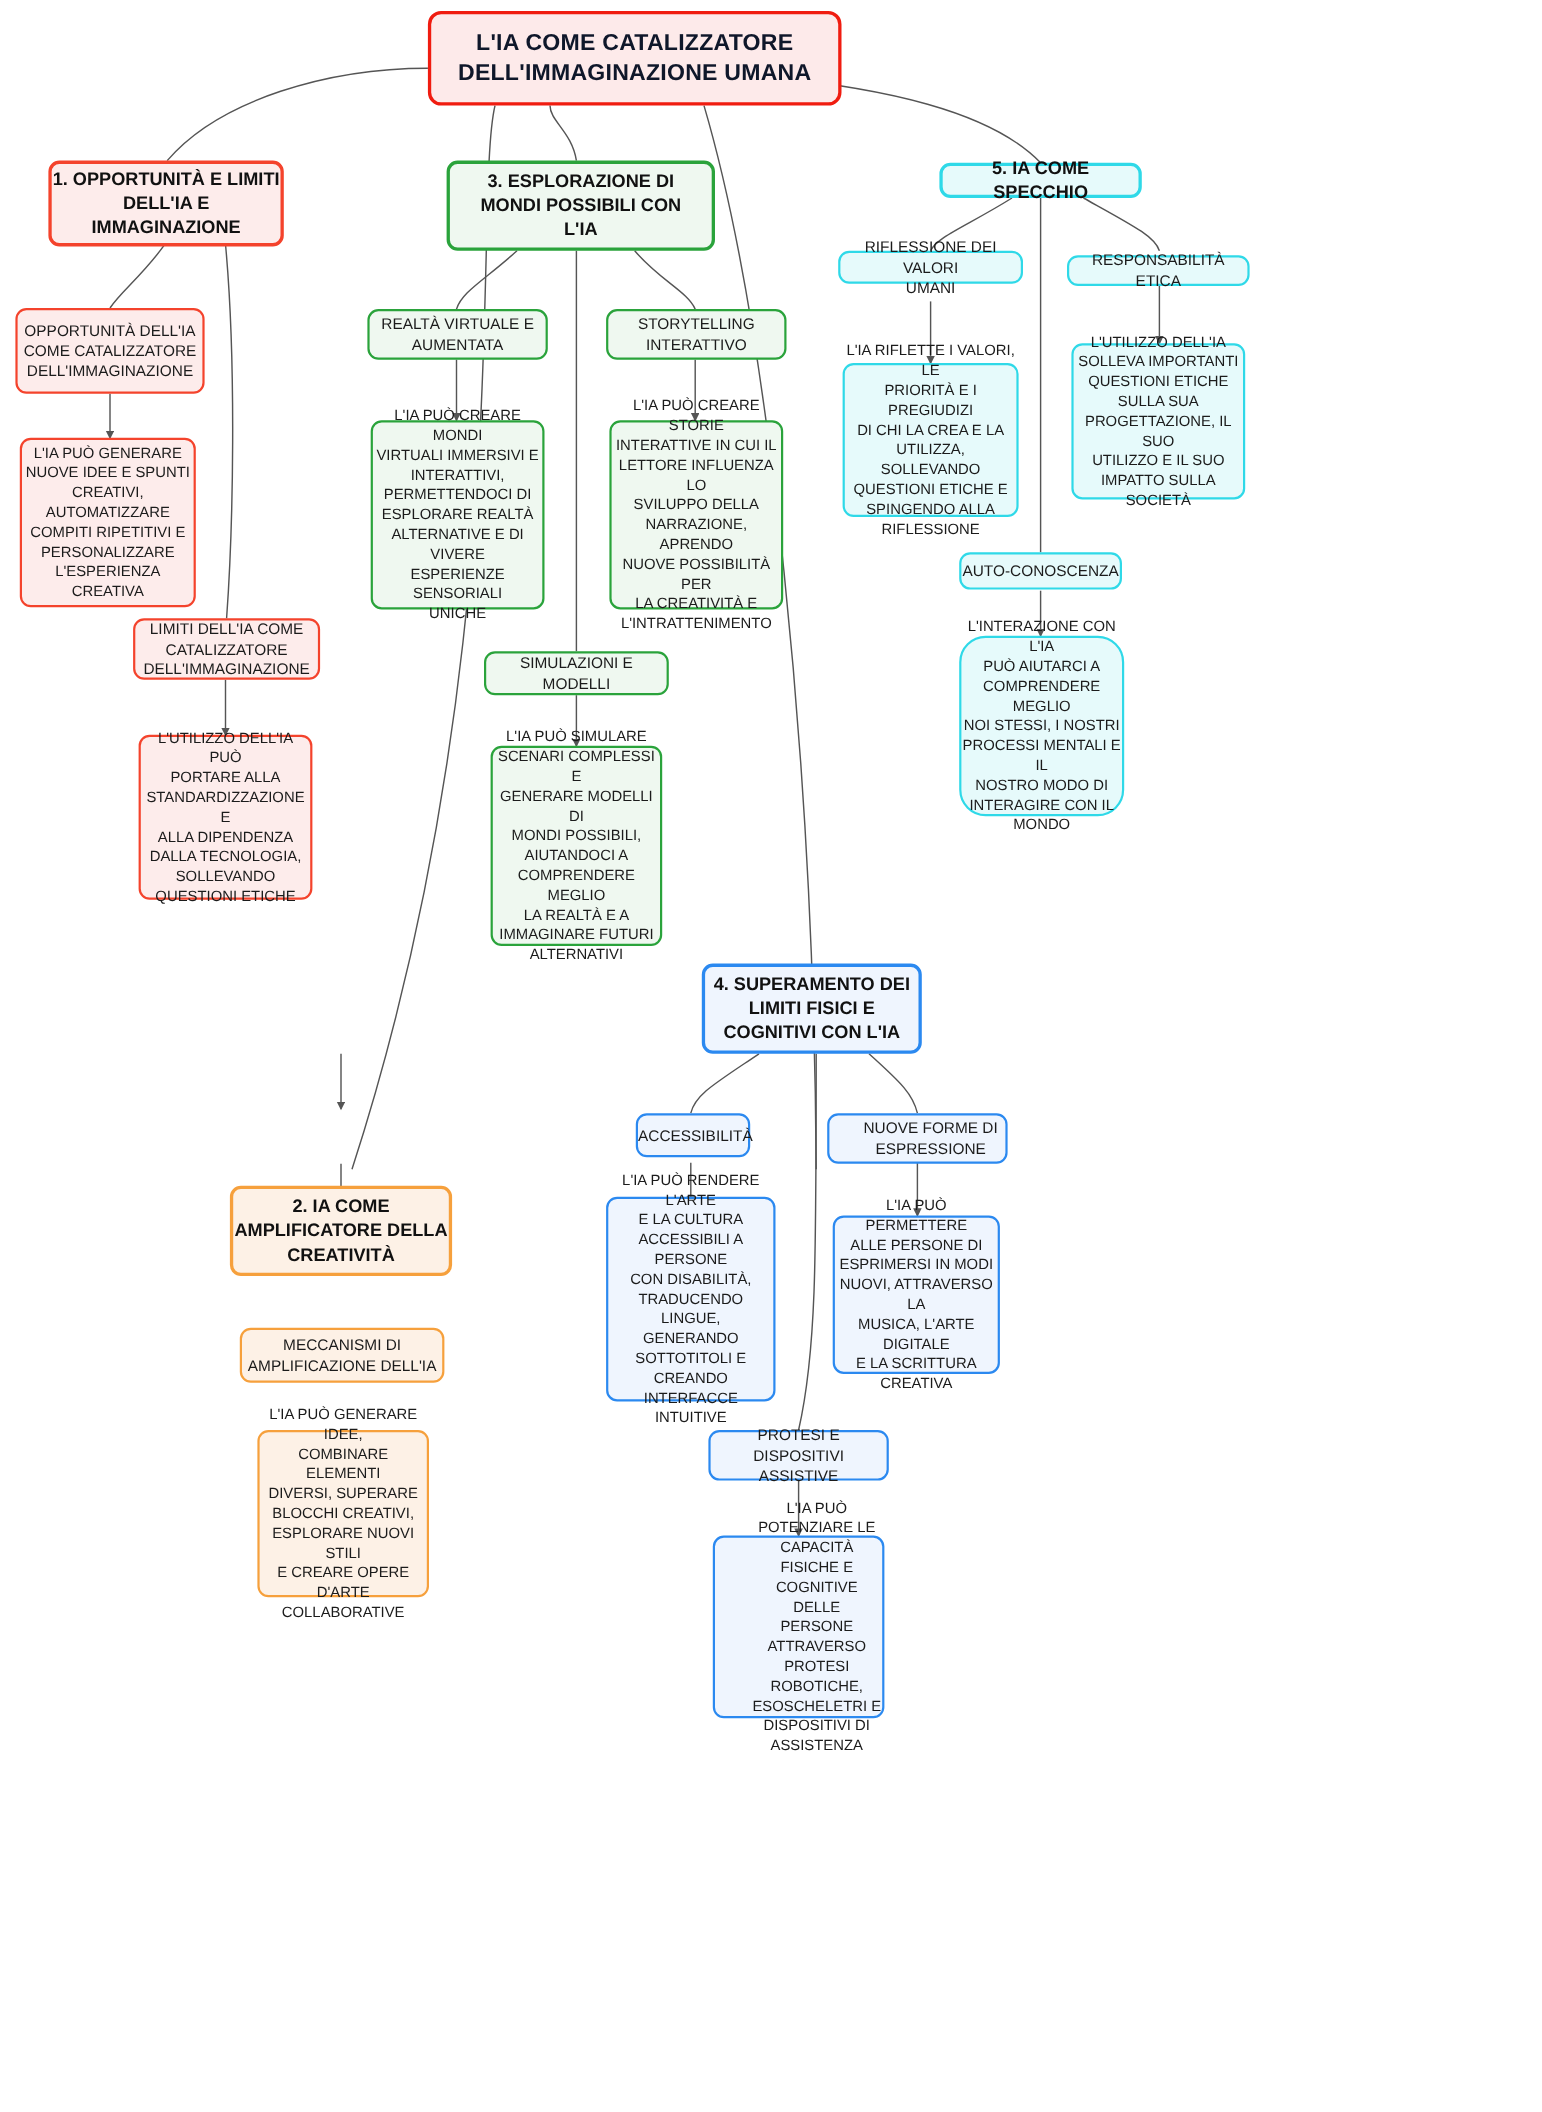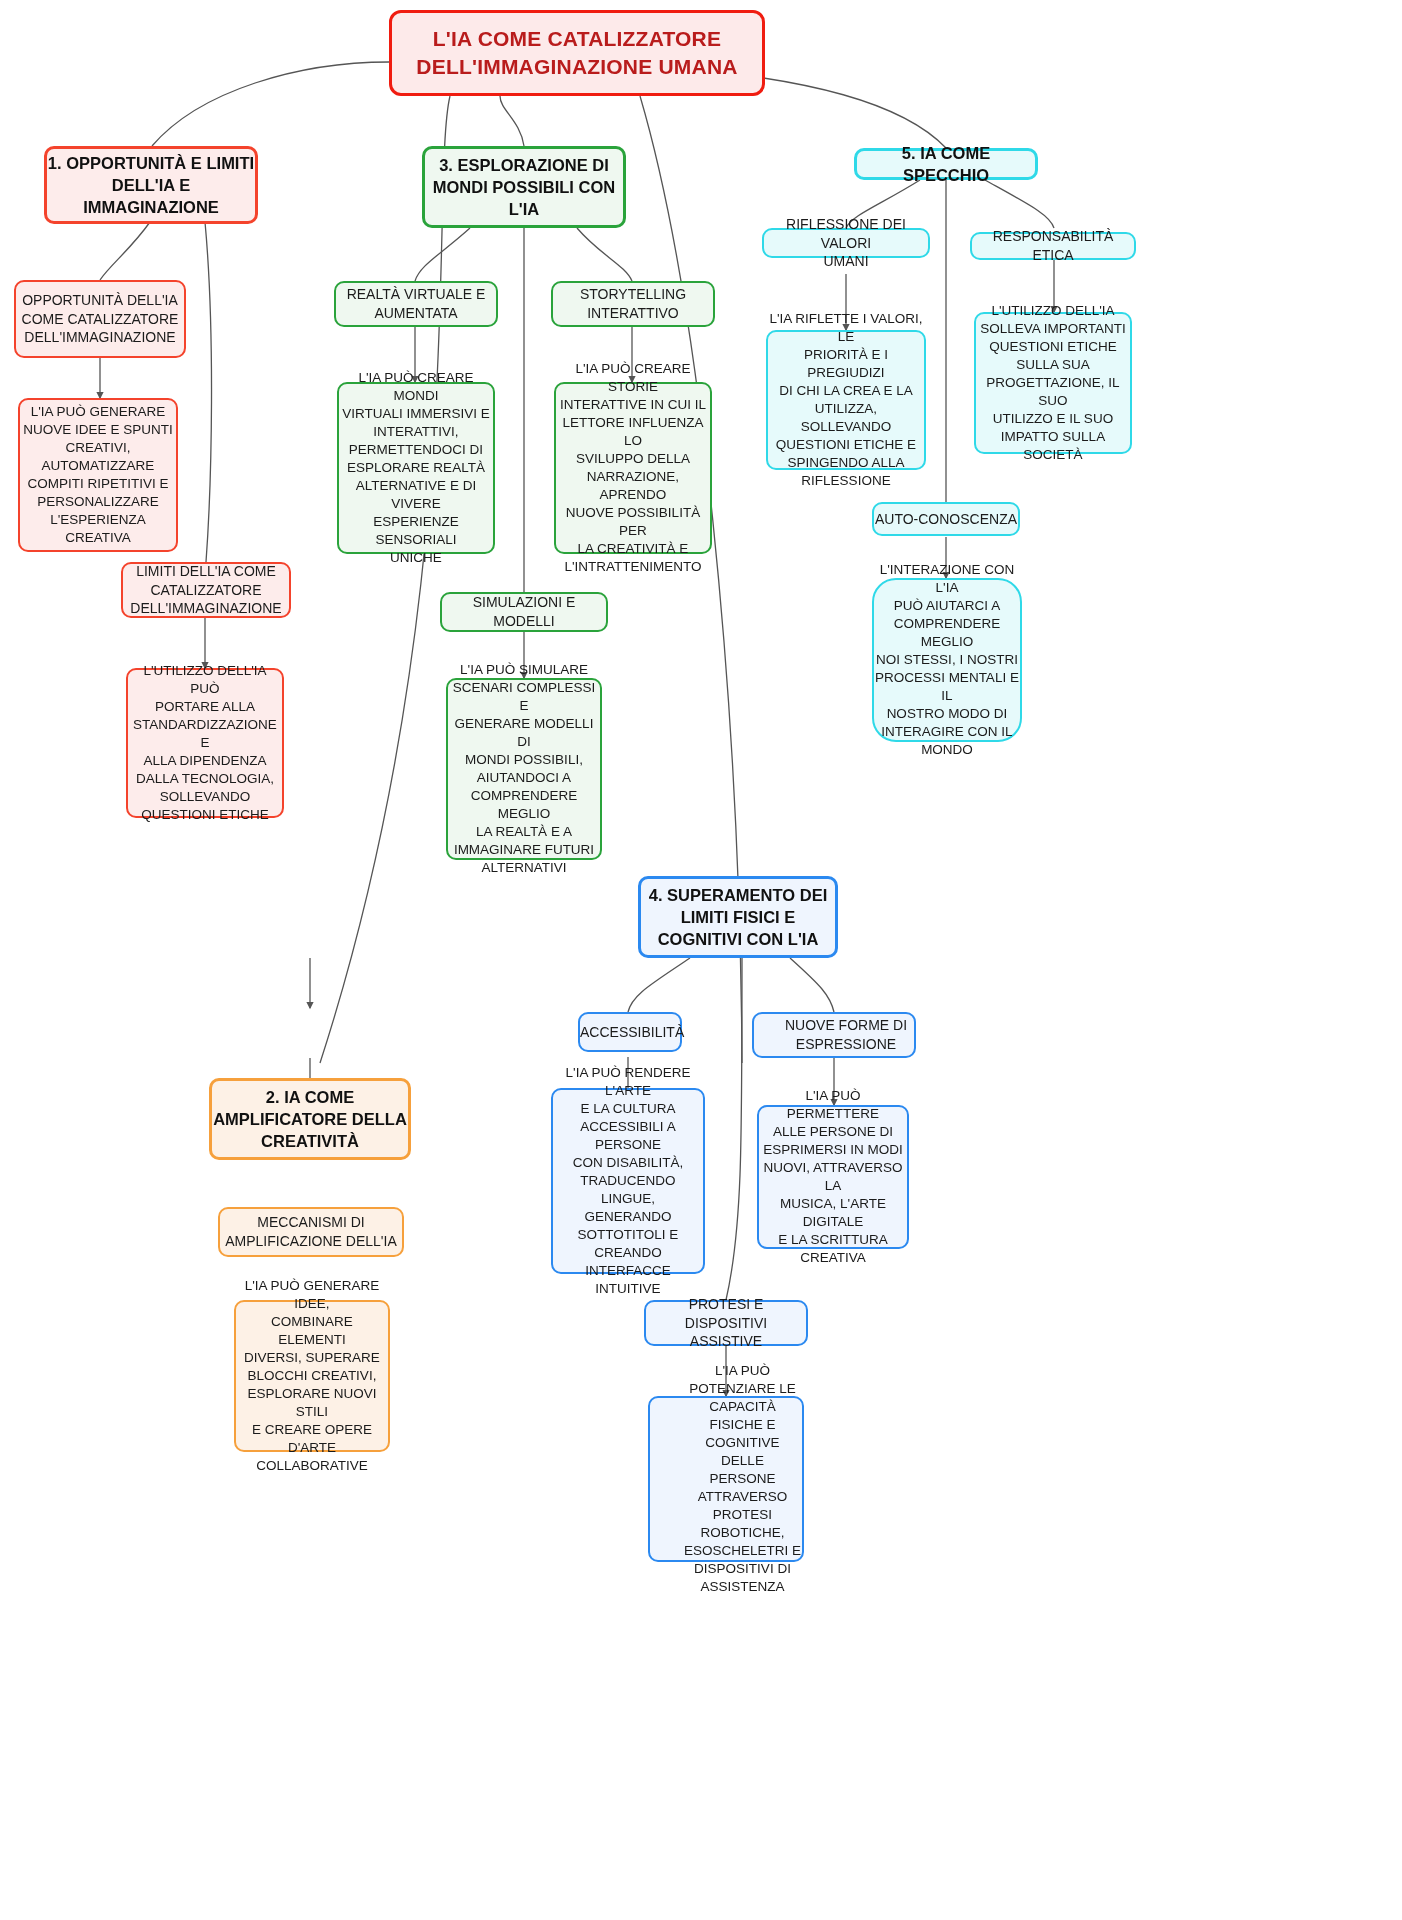--- a/index.html
+++ b/index.html
@@ -2,21 +2,21 @@
 <html><head>
 <meta charset="utf-8">
 <style>
   html,body{margin:0;padding:0;background:#ffffff;}
   body{font-family:"Liberation Sans", sans-serif;}
   #canvas{position:relative;width:1402px;height:1920px;background:#fff;overflow:hidden;}
   svg.links{position:absolute;left:0;top:0;width:1402px;height:1920px;pointer-events:none;}
   .node{position:absolute;box-sizing:border-box;display:flex;align-items:center;justify-content:center;text-align:center;border-radius:10px;border-width:2.5px;border-style:solid;line-height:1.34;}
   .node .txt{display:block;width:100%;white-space:pre-line;}
   
-  .root{background:#fdeaea;border-color:#f01c10;border-width:3px;border-radius:12px;font-weight:bold;font-size:21px;letter-spacing:.2px;color:#b91c1c;}
+  .root{background:#fdeaea;border-color:#f01c10;border-width:3px;border-radius:12px;font-weight:bold;font-size:21px;letter-spacing:.2px;color:#0f172a;}
   
   .head{font-weight:bold;font-size:16.5px;color:#111;border-width:3px;}
   
   .sub{font-size:14px;color:#1b1b1b;}
   .leaf{font-size:13.5px;color:#1b1b1b;}
 
   .c-red   {background:#fdeceb;border-color:#f4432c;}
   .c-green {background:#eff8f0;border-color:#2aa33b;}
   .c-cyan  {background:#e6fafb;border-color:#2fd9e8;}
   .c-orange{background:#fdf1e6;border-color:#f6a03c;}
@@ -127,21 +127,21 @@
   <div class="node leaf c-orange" style="left:234px;top:1300px;width:156px;height:152px;">
     <span class="txt">L'IA PUÒ GENERARE IDEE,
 COMBINARE ELEMENTI
 DIVERSI, SUPERARE
 BLOCCHI CREATIVI,
 ESPLORARE NUOVI STILI
 E CREARE OPERE D'ARTE
 COLLABORATIVE</span>
   </div>
 
-  <div class="node head c-green" style="left:422px;top:146px;width:204px;height:82px;">
+  <div class="node head c-green" style="left:406px;top:146px;width:244px;height:82px;">
     <span class="txt">3. ESPLORAZIONE DI
 MONDI POSSIBILI CON
 L'IA</span>
   </div>
   <div class="node sub c-green" style="left:334px;top:281px;width:164px;height:46px;">
     <span class="txt">REALTÀ VIRTUALE E
 AUMENTATA</span>
   </div>
   <div class="node leaf c-green" style="left:337px;top:382px;width:158px;height:172px;">
     <span class="txt">L'IA PUÒ CREARE MONDI

